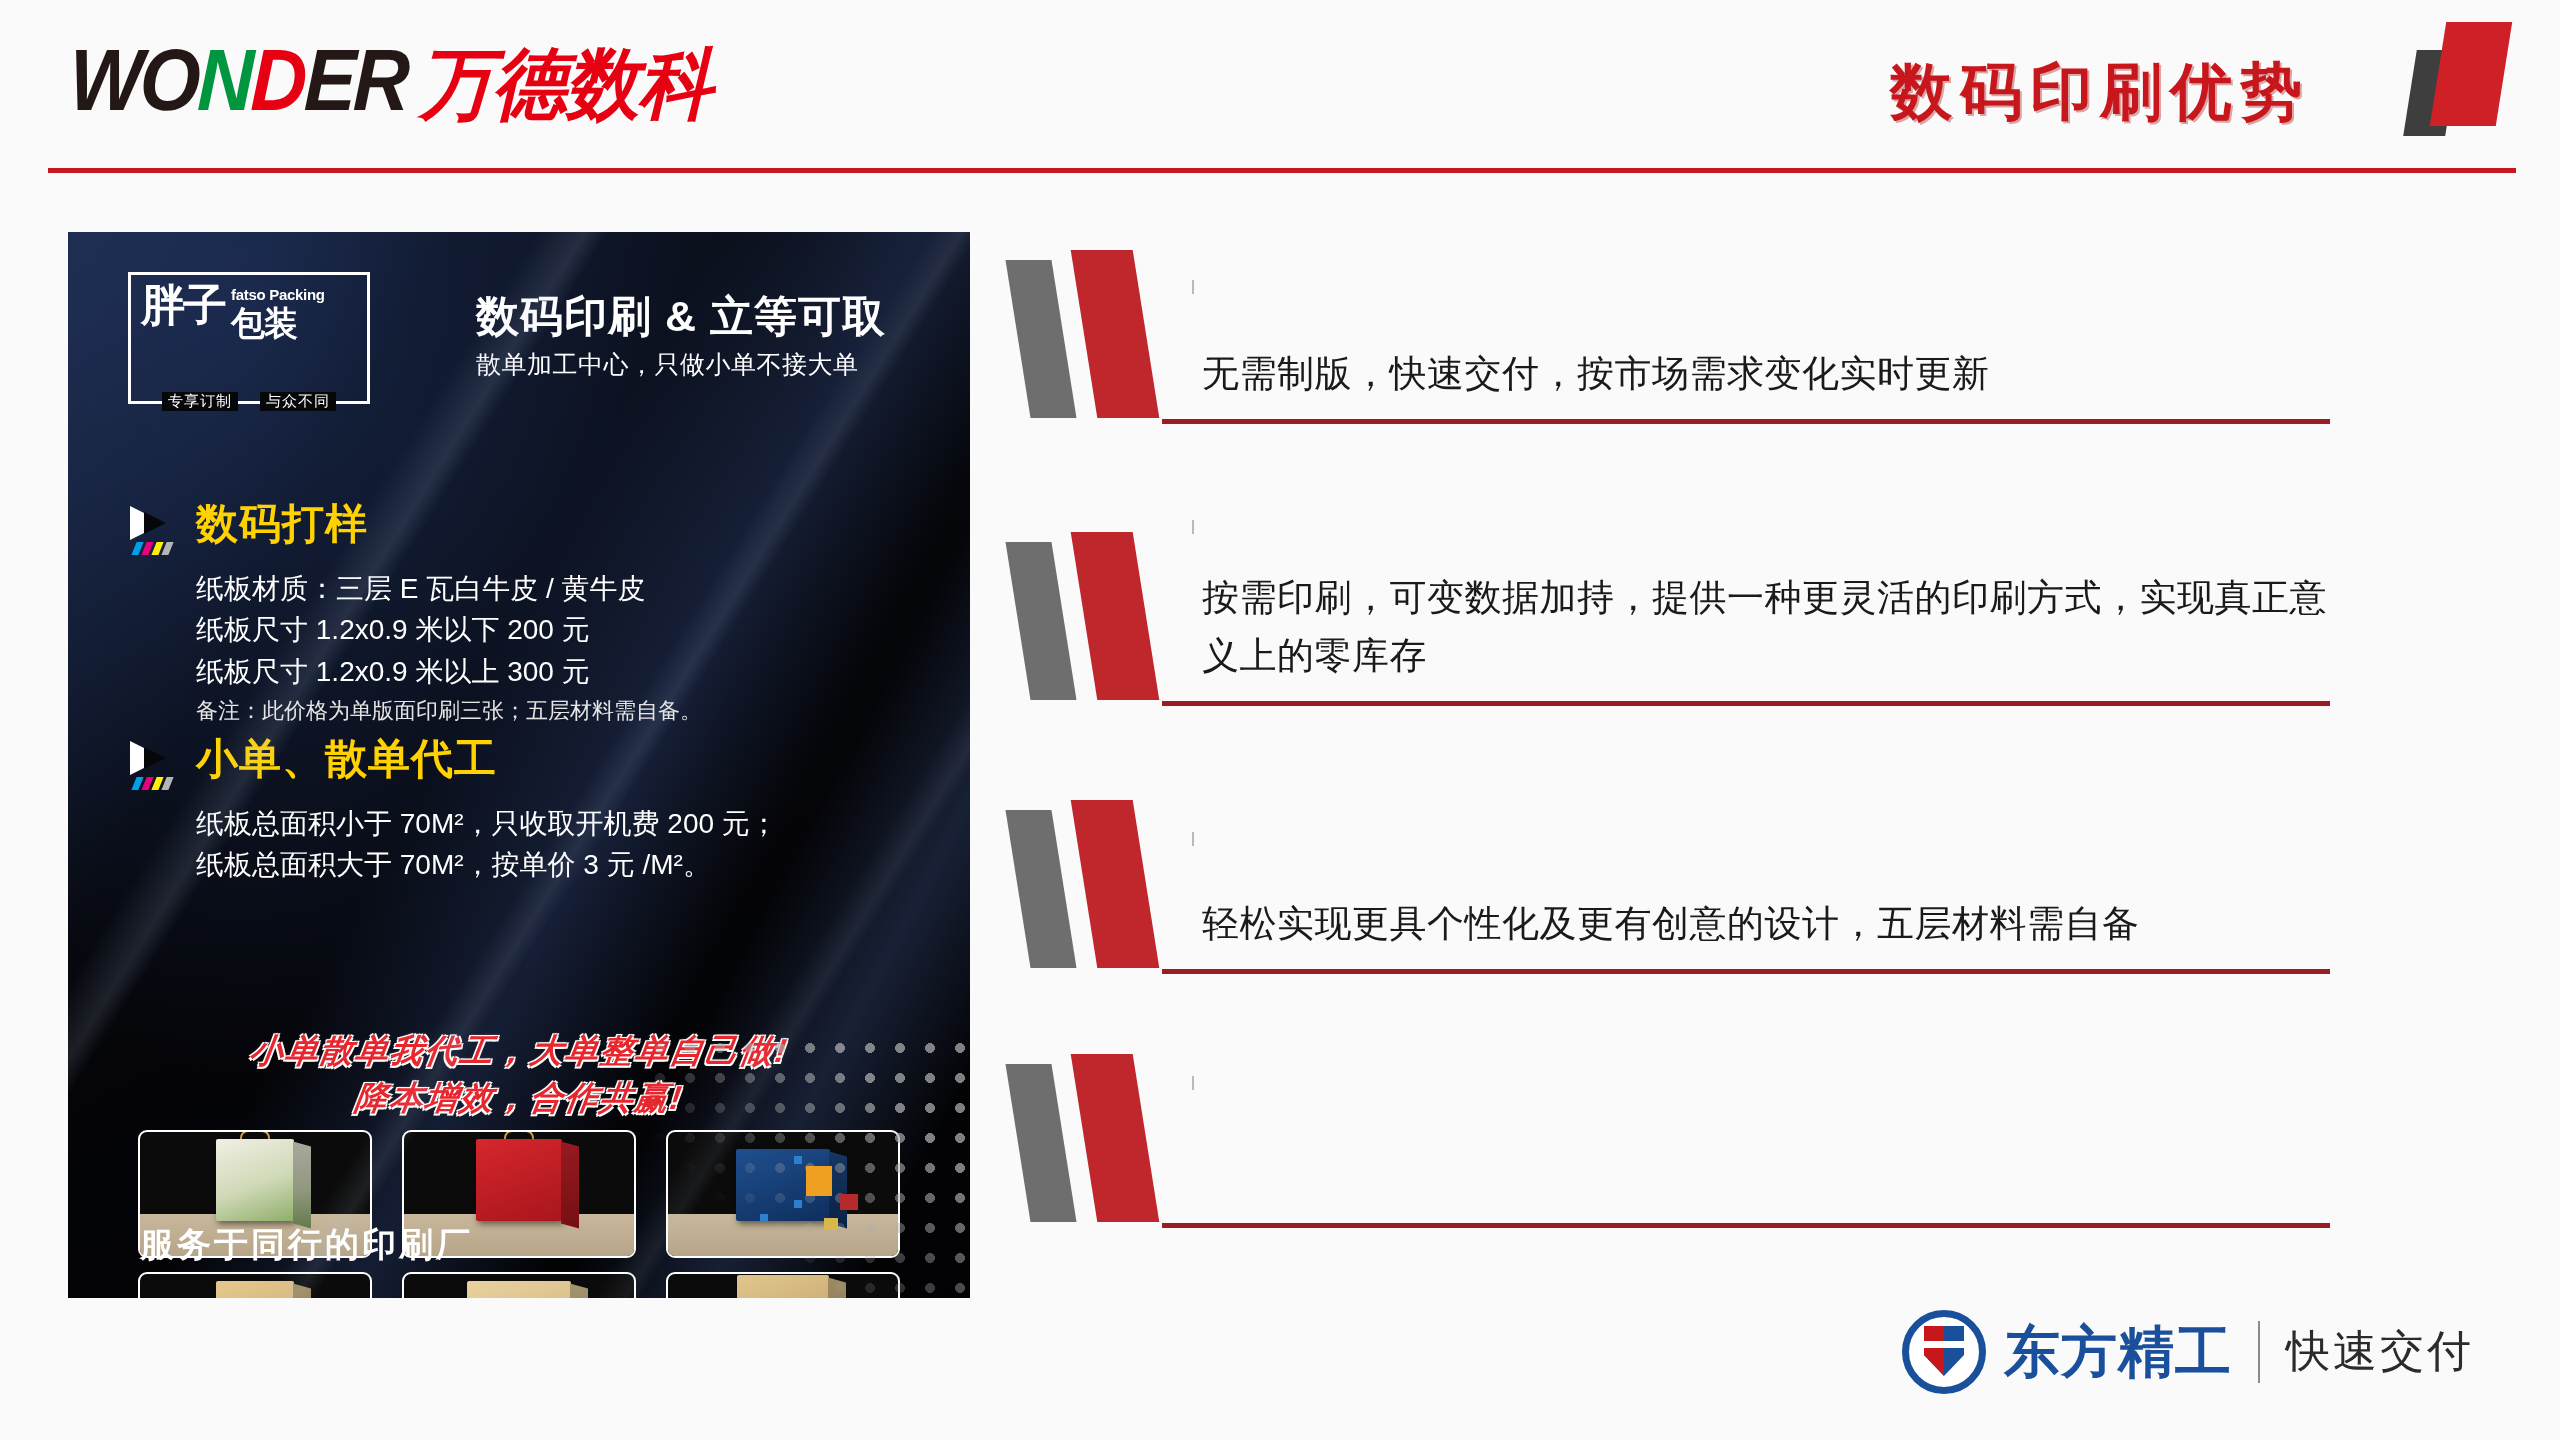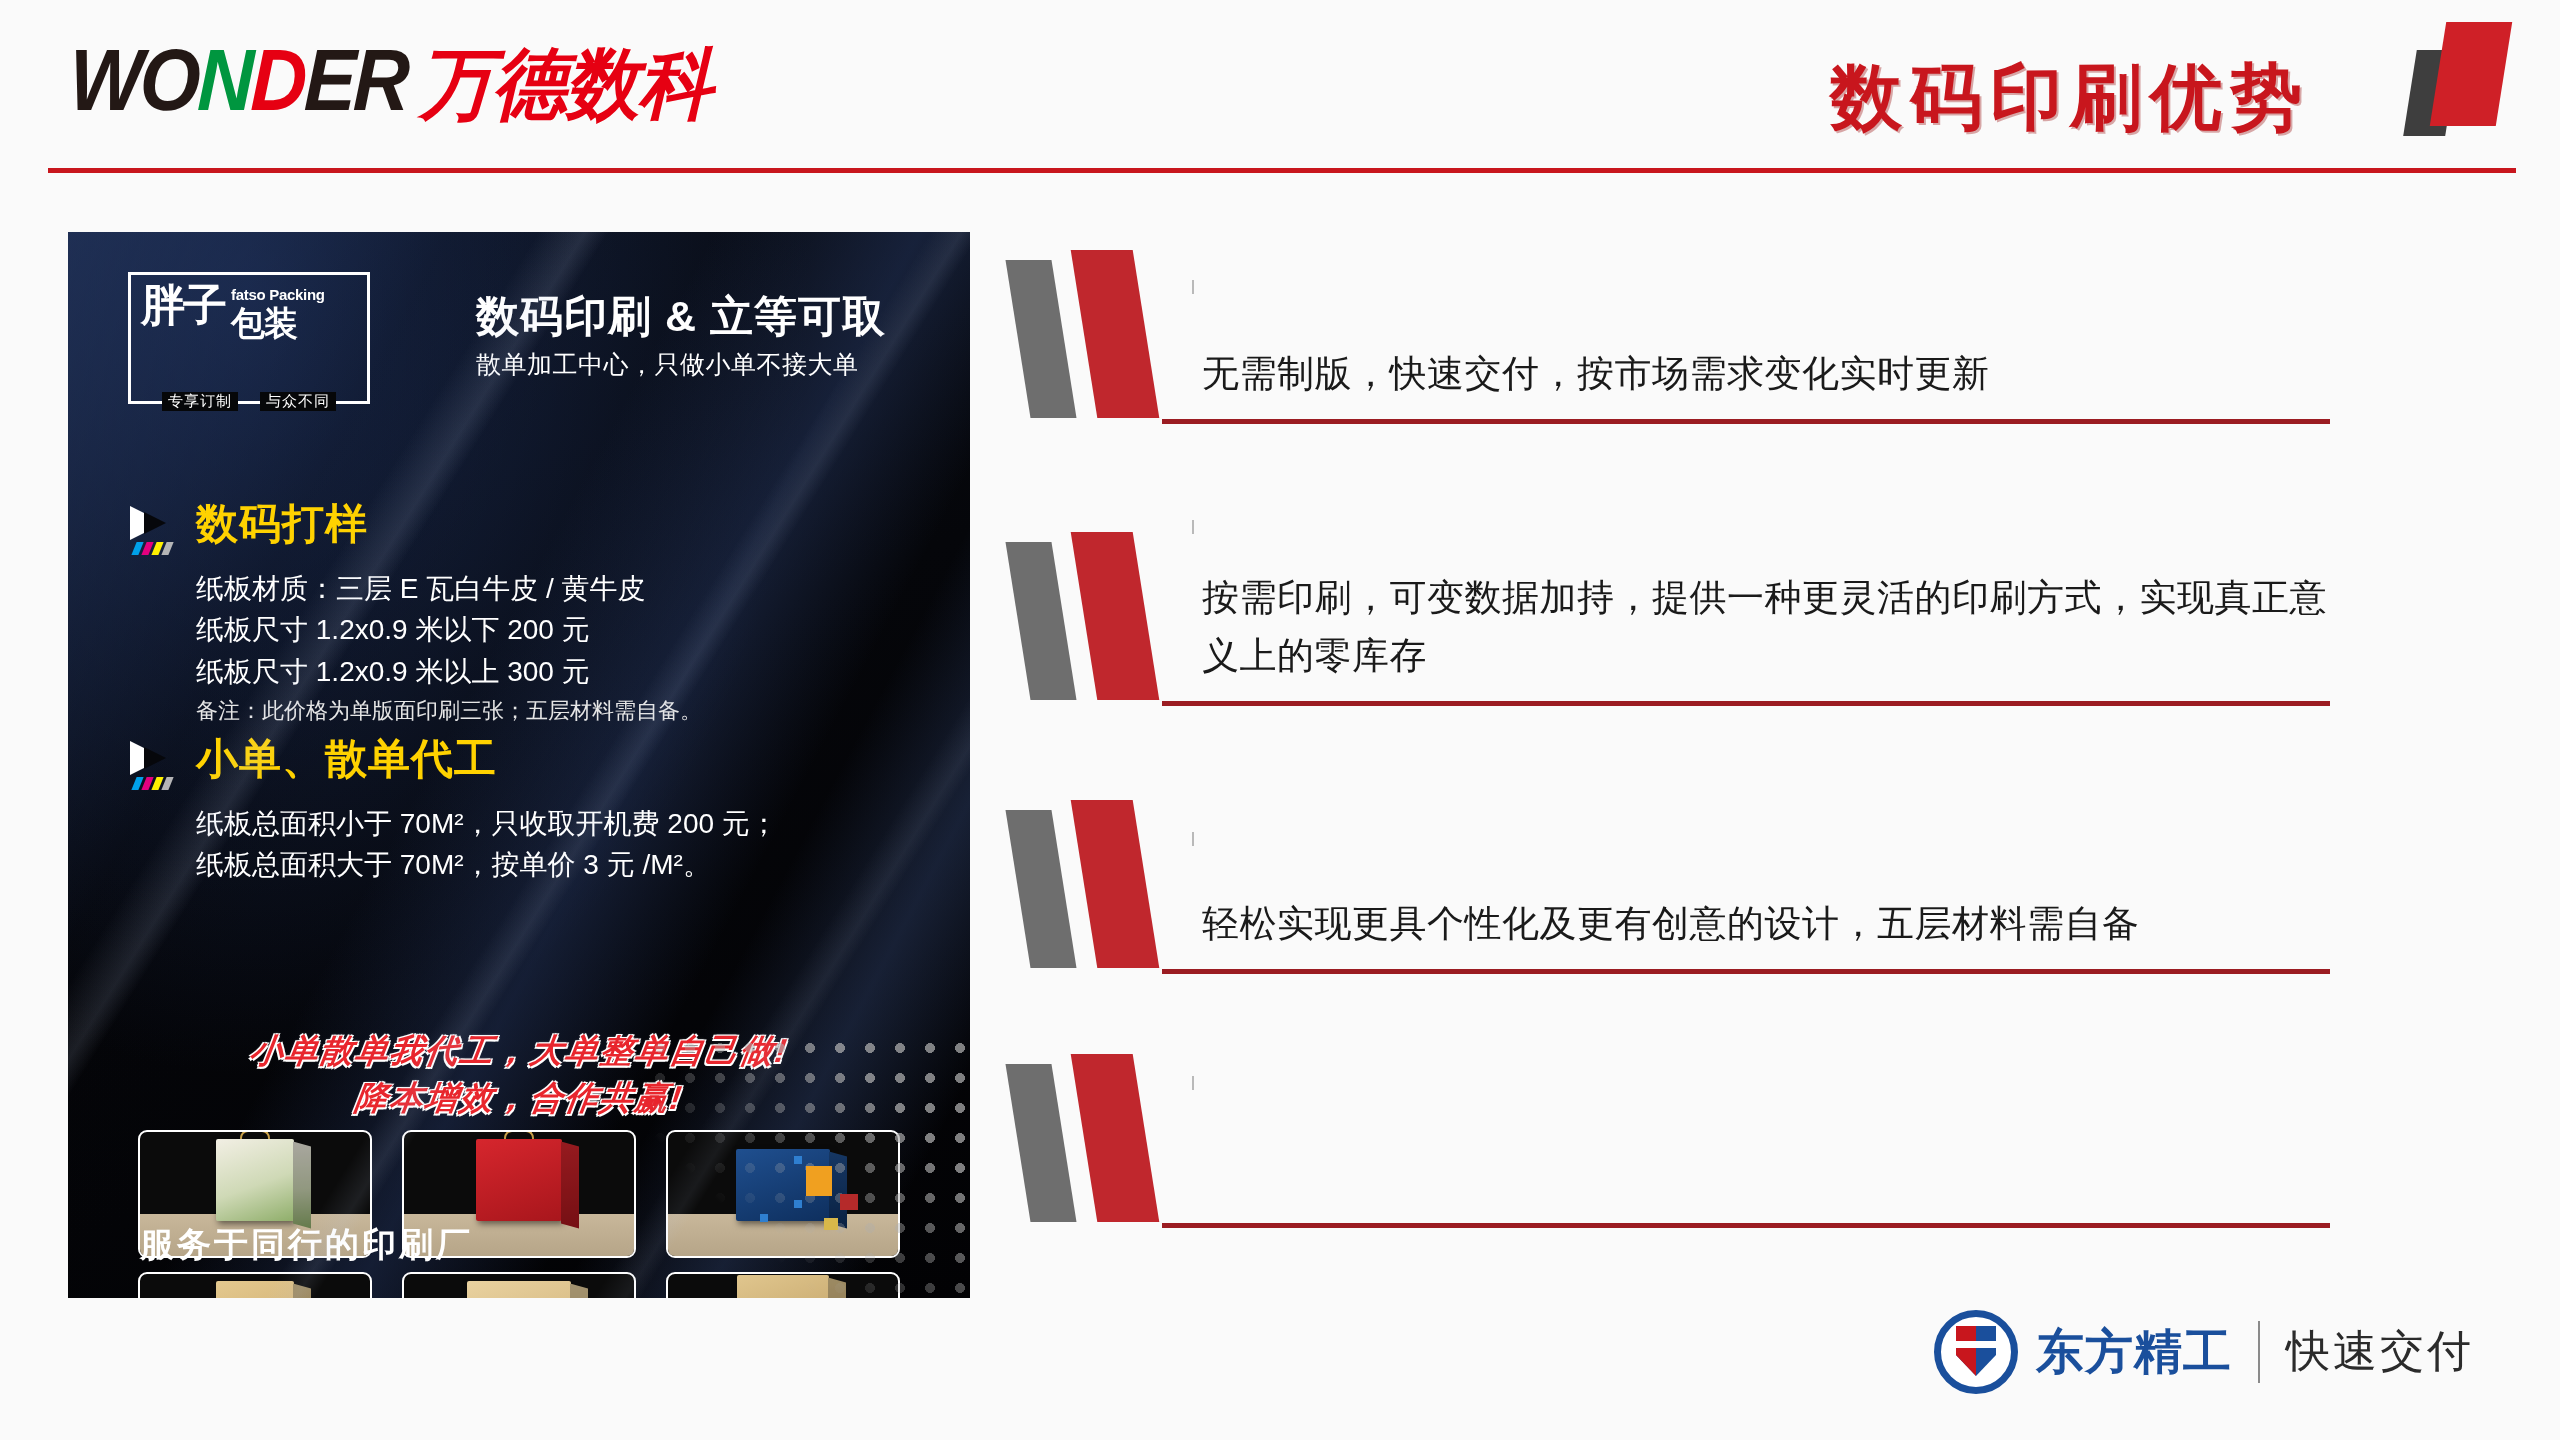--- a/index.html
+++ b/index.html
@@ -52,21 +52,21 @@
     margin-left: 14px;
     line-height: 1;
     letter-spacing: -1px;
     transform: scaleY(1.06);
   }
 
   #page-title {
     position: absolute;
     right: 250px;
     top: 50px;
-    font-size: 72px;
+    font-size: 62px;
     font-weight: 900;
     color: #c8161d;
     letter-spacing: 8px;
     white-space: nowrap;
     text-shadow: 2px 2px 0 rgba(150,10,10,.35);
   }
 
   
   #corner-mark {
     position: absolute;
@@ -463,21 +463,21 @@
     clip-path: polygon(0 0, 100% 0, 100% 58%, 100% 100%, 0 58%);
   }
   #fl-emblem .bar {
     position: absolute;
     left: 50%; top: 24px;
     transform: translateX(-50%);
     width: 44px; height: 7px;
     background: #fff;
   }
   #fl-name {
-    font-size: 48px;
+    font-size: 56px;
     font-weight: 900;
     color: #1a4f9c;
     margin-left: 18px;
     letter-spacing: 1px;
     line-height: 1;
   }
   #fl-divider {
     width: 2px;
     height: 62px;
     background: #8a8a8a;

